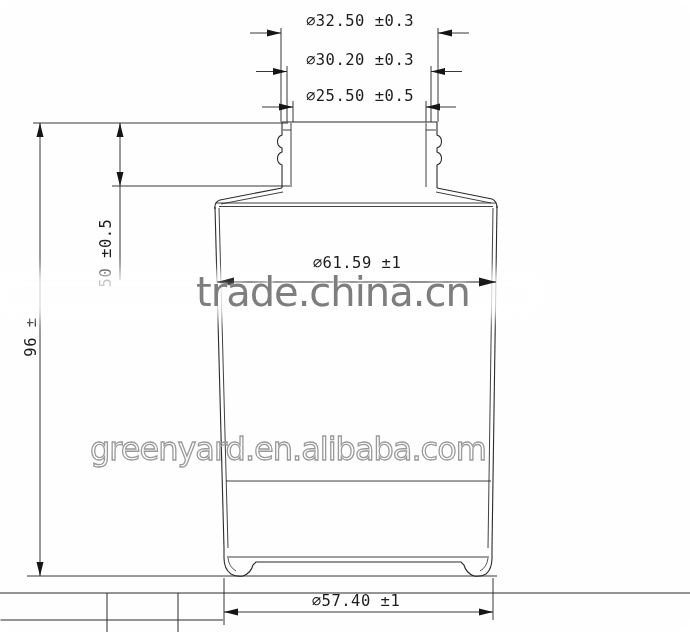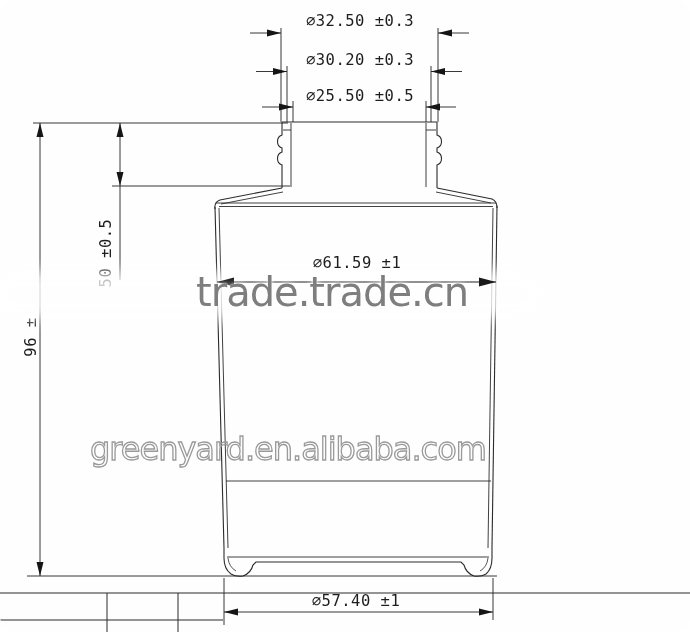--- a/index.html
+++ b/index.html
@@ -145,16 +145,16 @@
 
   <svg width="690" height="632" viewBox="0 0 690 632">
     <path d="M217,282 H496" stroke="#222" stroke-width="1" fill="none"></path>
     <g fill="#1a1a1a" stroke="none">
       <path d="M217,282 L234,277.5 L234,286.5 Z"></path>
       <path d="M496,282 L479,277.5 L479,286.5 Z"></path>
     </g>
     <text class="dim-text" x="357" y="268" text-anchor="middle">∅61.59 ±1</text>
   </svg>
 
-  <div id="wm-center">trade.trade.cn</div>
+  <div id="wm-center">trade.china.cn</div>
   <div id="wm-lower">greenyard.en.alibaba.com</div>
 
 </div>
 
 </body></html>

